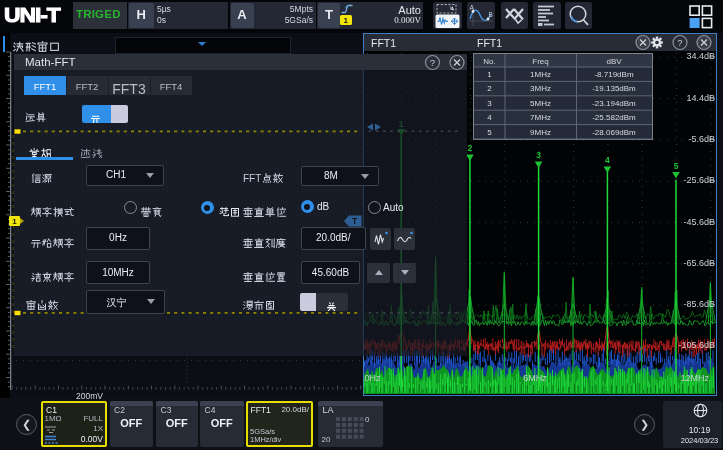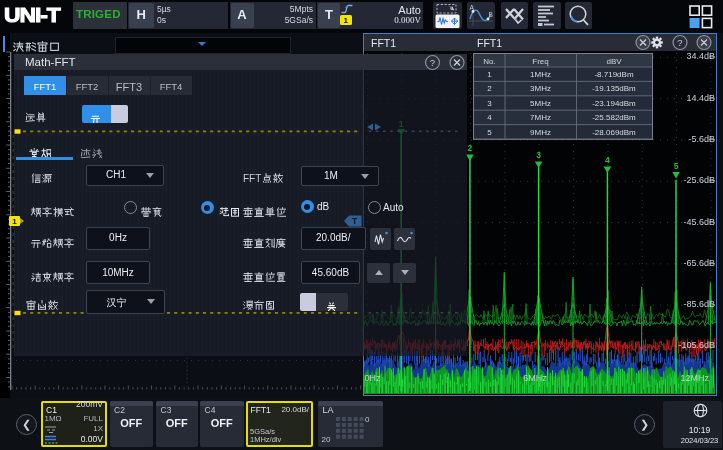--- a/index.html
+++ b/index.html
@@ -2158,21 +2158,21 @@
       <text x="432.5" y="65.7" text-anchor="middle" font-size="9.5" fill="#ccd1d9" font-family="Liberation Sans">?</text>
       <circle cx="457" cy="62.5" r="7" fill="none" stroke="#8d939e" stroke-width="1.2"></circle>
       <path d="M454,59.5 L460,65.5 M460,59.5 L454,65.5" stroke="#ccd1d9" stroke-width="1.3"></path>
     </svg>
 <div class="abs" style="left:24px;top:76px;width:42px;height:19px;background:#2f8fe9;"></div>
 <div class="abs" style="left:66px;top:76px;width:42px;height:19px;background:#262b35;border-left:1px solid #1b2029;box-sizing:border-box;"></div>
 <div class="abs" style="left:108px;top:76px;width:42px;height:19px;background:#262b35;border-left:1px solid #1b2029;box-sizing:border-box;"></div>
 <div class="abs" style="left:150px;top:76px;width:42px;height:19px;background:#262b35;border-left:1px solid #1b2029;box-sizing:border-box;"></div>
 <div class="tx c" style="left:24px;top:81px;width:42px;font-size:9.5px;color:#fff;">FFT1</div>
 <div class="tx c" style="left:66px;top:81px;width:42px;font-size:9.5px;color:#b9bfc9;">FFT2</div>
-<div class="tx c" style="left:108px;top:81px;width:42px;font-size:11px;color:#b9bfc9;">FFT3</div>
+<div class="tx c" style="left:108px;top:81px;width:42px;font-size:14px;color:#b9bfc9;">FFT3</div>
 <div class="tx c" style="left:150px;top:81px;width:42px;font-size:9.5px;color:#b9bfc9;">FFT4</div>
 <div class="abs" style="left:25px;top:108px;"><span style="display:inline-flex;gap:1px">
         <svg width="10" height="10" viewBox="0 0 10 10" style="display:inline-block;vertical-align:top" stroke="#c9cfda" stroke-width="1.0" stroke-linecap="round" fill="none">
           <line x1="1.6" y1="1.2" x2="2.4" y2="2.4"></line>
           <line x1="1.8" y1="4.0" x2="1.4" y2="7.6"></line>
           <line x1="1.0" y1="9.3" x2="9.3" y2="8.6"></line>
           <line x1="3.6" y1="2.8" x2="9.0" y2="2.8"></line>
           <line x1="3.2" y1="4.8" x2="9.5" y2="4.8"></line>
           <line x1="5.8" y1="5.0" x2="5.0" y2="7.4"></line>
           <line x1="6.6" y1="6.0" x2="7.4" y2="7.4"></line>
@@ -2454,21 +2454,21 @@
             <line x1="2.5" y1="6.4" x2="1.0" y2="9.4"></line>
             <line x1="2.5" y1="6.4" x2="4.0" y2="9.4"></line>
             <line x1="6.6" y1="0.8" x2="5.4" y2="4.6"></line>
             <line x1="5.2" y1="2.6" x2="9.6" y2="2.6"></line>
             <line x1="6.0" y1="4.8" x2="9.2" y2="9.4"></line>
             <line x1="9.2" y1="4.8" x2="5.4" y2="9.4"></line>
           </svg>
         </span>
       </span></div>
 <div class="abs" style="left:301px;top:165.5px;width:78px;height:20.5px;background:#0e1119;border:1px solid #3d434f;border-radius:2px;box-sizing:border-box;"></div>
-    <div class="tx c" style="left:301px;top:169.75px;width:60px;font-size:10px;color:#e9ecf1;">1M</div>
+    <div class="tx c" style="left:301px;top:169.75px;width:60px;font-size:10px;color:#e9ecf1;">8M</div>
     <div class="abs" style="left:361px;top:173.55px;width:0;height:0;border-left:4.5px solid transparent;border-right:4.5px solid transparent;border-top:5px solid #9aa0ab;"></div>
 <div class="abs" style="left:31px;top:202.5px;"><span style="display:inline-flex;gap:1px">
         <svg width="10" height="10" viewBox="0 0 10 10" style="display:inline-block;vertical-align:top" stroke="#c9cfda" stroke-width="1.0" stroke-linecap="round" fill="none">
           <line x1="2.4" y1="0.6" x2="2.4" y2="5.0"></line>
           <line x1="0.8" y1="2.2" x2="4.2" y2="2.2"></line>
           <line x1="0.8" y1="4.0" x2="4.2" y2="4.0"></line>
           <line x1="1.6" y1="5.4" x2="0.6" y2="8.0"></line>
           <line x1="2.8" y1="5.4" x2="4.0" y2="7.6"></line>
           <line x1="5.4" y1="1.4" x2="9.6" y2="1.4"></line>
           <rect x="5.8" y="2.8" width="3.4" height="3.4" fill="none"></rect>
@@ -2864,21 +2864,21 @@
 <polygon points="0,6 5,0.5 17.5,0.5 17.5,11.5 5,11.5" fill="#2e5f94"></polygon>
 <text x="10.5" y="9.3" text-anchor="middle" font-size="8.5" font-weight="bold" fill="#10141c" font-family="Liberation Sans">T</text>
     </svg>
 <div class="abs" style="left:0;top:398px;width:723px;height:52px;background:#0d1015;"></div>
 <div class="abs" style="left:16.0px;top:414px;width:21px;height:21px;border-radius:50%;background:#14171d;border:1.6px solid #596069;box-sizing:border-box;"></div>
     <div class="tx" style="left:16.0px;top:417.5px;width:21px;text-align:center;font-size:11px;color:#ced3da;">❮</div>
 <div class="abs" style="left:634.0px;top:414px;width:21px;height:21px;border-radius:50%;background:#14171d;border:1.6px solid #596069;box-sizing:border-box;"></div>
     <div class="tx" style="left:634.0px;top:417.5px;width:21px;text-align:center;font-size:11px;color:#ced3da;">❯</div>
 <div class="abs" style="left:40.5px;top:401px;width:66px;height:46px;background:#1e2118;border:2px solid #e6de00;border-radius:2px;box-sizing:border-box;"></div>
 <div class="tx" style="left:46px;top:404.5px;font-size:8.5px;color:#eef0f4;">C1</div>
-<div class="tx r" style="left:60px;top:399px;width:43px;font-size:8.5px;color:#d6dae0;">200mV</div>
+<div class="tx r" style="left:60px;top:391px;width:43px;font-size:8.5px;color:#d6dae0;">200mV</div>
 <div class="tx" style="left:44.5px;top:414px;font-size:8px;color:#b4bac4;">1MΩ</div>
 <div class="tx r" style="left:60px;top:414px;width:43px;font-size:8px;color:#b4bac4;">FULL</div>
 <svg class="abs" style="left:44px;top:425px;" width="14" height="8" viewBox="0 0 14 8">
 <path d="M1,2 h11 M3,5 h3 M8,5 h3 M5,7.5 h4" stroke="#9aa0aa" stroke-width="1.2"></path>
     </svg>
 <div class="tx r" style="left:60px;top:423.5px;width:43px;font-size:8px;color:#b4bac4;">1X</div>
 <svg class="abs" style="left:44px;top:434.5px;" width="14" height="10" viewBox="0 0 14 10">
 <path d="M1,1.5 h11 M1,4.5 h11" stroke="#3f82d6" stroke-width="1.6"></path>
 <path d="M1,8 h2 M4.5,8 h2 M8,8 h2 M11.5,8 h2" stroke="#3f82d6" stroke-width="1.6"></path>
     </svg>

